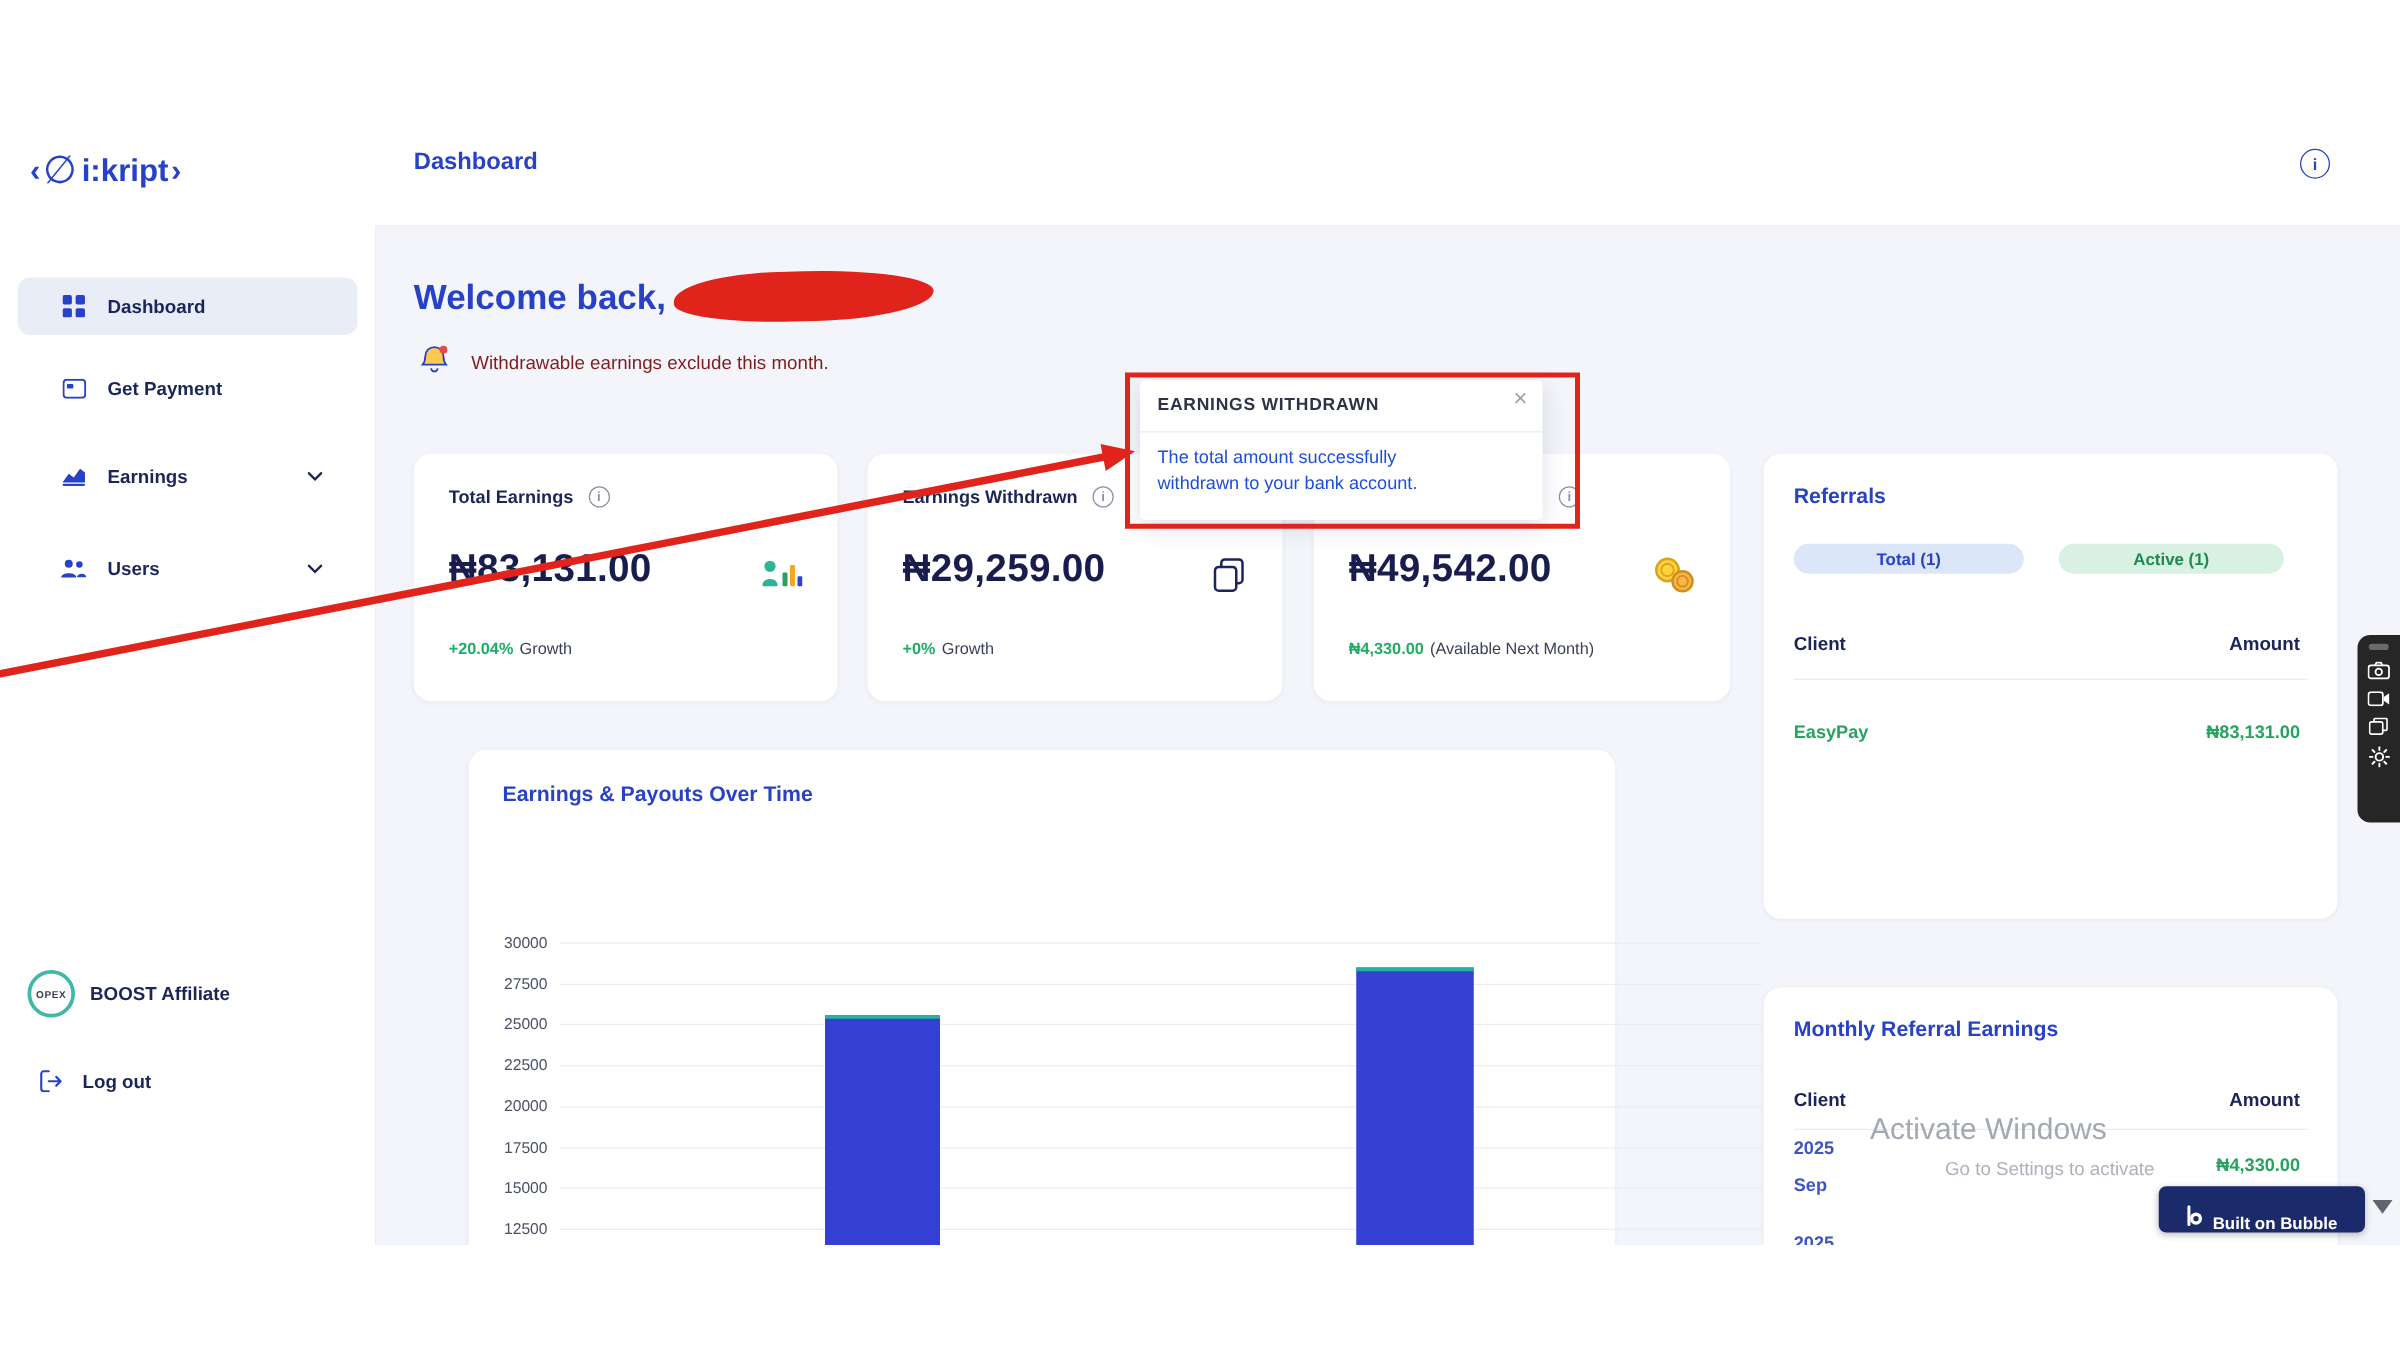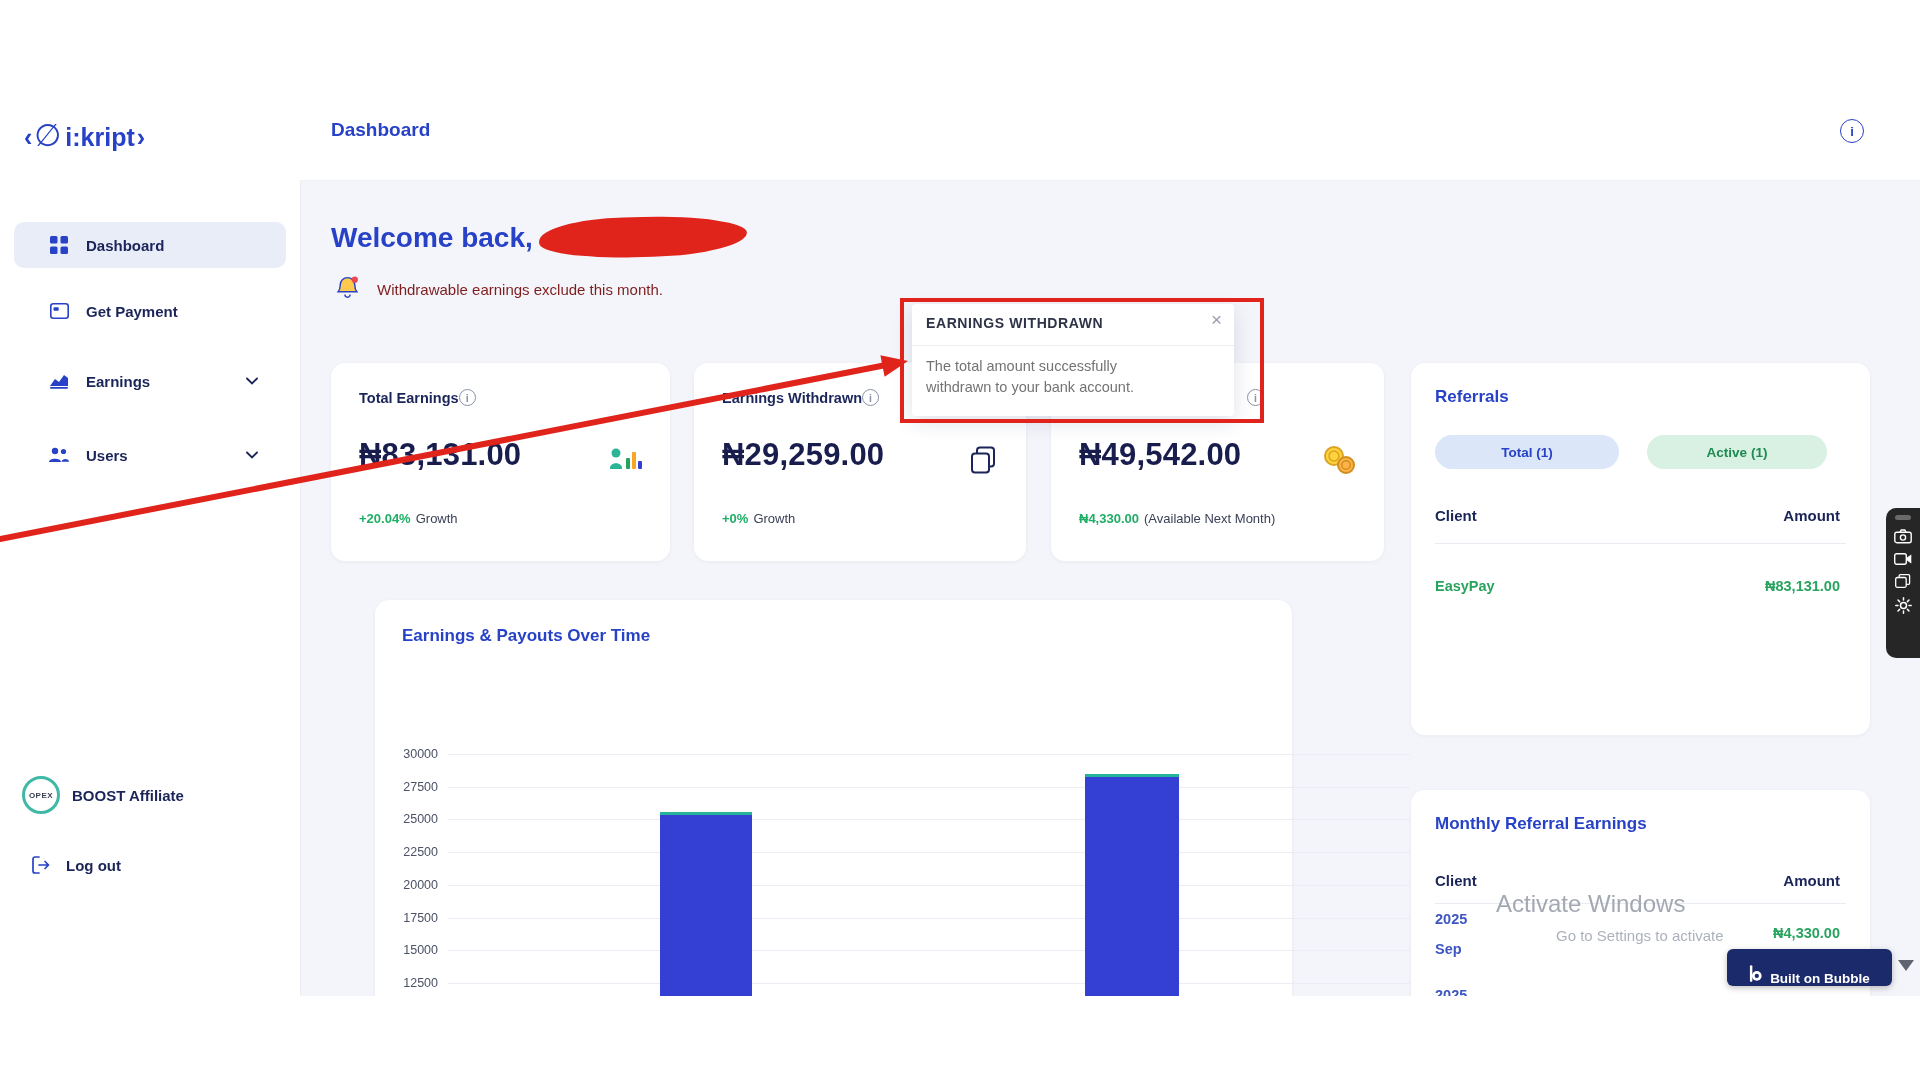--- a/index.html
+++ b/index.html
@@ -30,21 +30,21 @@
   .page-title{position:absolute;left:31px;top:35px;font-size:19px;font-weight:700;color:#2742c6;}
   .hdr-info{position:absolute;right:56px;top:35px;width:24px;height:24px;border:1.7px solid #2742c6;border-radius:50%;box-sizing:border-box;color:#2742c6;font-size:13px;font-weight:700;display:flex;align-items:center;justify-content:center;cursor:pointer;}
   
   .welcome{position:absolute;left:331px;top:138px;font-size:28px;font-weight:800;color:#2742c6;}
   .redaction{position:absolute;left:539px;top:133px;width:208px;height:40px;background:#e0241c;border-radius:45% 55% 50% 50%/60% 50% 60% 45%;transform:rotate(-1.5deg);z-index:6;}
   .notice-row{position:absolute;left:334px;top:190px;display:flex;align-items:center;gap:16px;}
   .notice-text{font-size:15px;color:#7f1d1d;font-weight:500;}
   
   .card{position:absolute;background:#fff;border-radius:14px;box-shadow:0 1px 4px rgba(25,35,80,.05);}
   .stat-card{top:279px;height:198px;}
-  .stat-title-row{position:absolute;left:28px;top:26px;display:flex;align-items:center;gap:0;}
+  .stat-title-row{position:absolute;left:28px;top:26px;display:flex;align-items:center;gap:12px;}
   .stat-title{font-size:14.5px;font-weight:600;color:#1b2559;}
   .mini-info{width:17px;height:17px;border:1.4px solid #8a91a8;border-radius:50%;box-sizing:border-box;color:#8a91a8;font-size:10.5px;font-weight:700;display:flex;align-items:center;justify-content:center;cursor:pointer;}
   .stat-value{position:absolute;left:28px;top:74px;font-size:31px;font-weight:800;color:#191d4d;letter-spacing:.2px;}
   .stat-icon{position:absolute;right:28px;top:82px;}
   .stat-growth{position:absolute;left:28px;top:148px;font-size:13px;}
   .gv{color:#1fae66;font-weight:700;}
   .gl{color:#3c4057;font-weight:500;margin-left:5px;}
   
   .chart-card{left:331px;top:516px;width:917px;height:480px;margin-left:44px;}
   .chart-title{position:absolute;left:27px;top:26px;font-size:17px;font-weight:700;color:#2742c6;}
@@ -54,36 +54,36 @@
   .tab2{font-size:13px;font-weight:600;color:#1b2559;align-self:flex-end;}
   .chart-plot{position:absolute;left:73px;top:150px;width:962px;height:330px;}
   .gridline{position:absolute;left:0;right:0;height:1px;background:#ecedf4;}
   .bar{position:absolute;bottom:0;background:#3340d3;border-top:3px solid #25b39a;}
   .chart-ylabels{position:absolute;left:8px;top:150px;width:55px;height:330px;}
   .ylab{position:absolute;right:0;font-size:12.5px;color:#4b5166;height:16px;line-height:16px;}
   
   .referrals-card{left:1411px;top:279px;width:459px;height:372px;}
   .panel-title{position:absolute;left:24px;top:24px;font-size:17px;font-weight:700;color:#2742c6;}
   .pills{position:absolute;left:24px;top:72px;display:flex;gap:28px;}
-  .pill{height:34px;border-radius:17px;display:flex;align-items:center;justify-content:center;font-size:13.5px;font-weight:600;cursor:pointer;}
+  .pill{height:24px;border-radius:17px;display:flex;align-items:center;justify-content:center;font-size:13.5px;font-weight:600;cursor:pointer;}
   .pill-total{width:184px;background:#dbe6f9;color:#2742c6;}
   .pill-active{width:180px;background:#d8f1e2;color:#1e8a52;}
   .cols{position:absolute;left:24px;right:30px;display:flex;justify-content:space-between;font-size:15px;font-weight:700;color:#1b2559;}
   .tdivider{position:absolute;left:24px;right:24px;height:1px;background:#e9ebf3;}
   .trow{position:absolute;left:24px;right:30px;display:flex;justify-content:space-between;font-size:14.5px;}
   .green{color:#28a35f;font-weight:600;}
   .monthly-card{left:1411px;top:706px;width:459px;height:290px;}
   .mclient{color:#3d56c0;font-weight:600;font-size:14.5px;position:absolute;left:24px;}
   .mamount{position:absolute;right:30px;top:135px;color:#28a35f;font-weight:600;font-size:14.5px;z-index:20;}
   
   .tooltip{position:absolute;left:912px;top:220px;width:322px;height:112px;background:#fff;border-radius:4px;box-shadow:0 6px 20px rgba(30,40,90,.14);z-index:20;}
   .tooltip-title{position:absolute;left:14px;top:11px;font-size:14px;font-weight:600;letter-spacing:.6px;color:#2f3347;}
   .tooltip-close{position:absolute;right:12px;top:5px;font-size:19px;color:#98a0ae;cursor:pointer;}
   .tooltip-divider{position:absolute;left:0;right:0;top:41px;height:1px;background:#ececf1;}
-  .tooltip-body{position:absolute;left:14px;top:52px;width:225px;font-size:14.5px;line-height:1.45;color:#737373;}
+  .tooltip-body{position:absolute;left:14px;top:52px;width:225px;font-size:14.5px;line-height:1.45;color:#1d4ed8;}
   .red-rect{position:absolute;left:900px;top:214px;width:364px;height:125px;border:4px solid #e0241c;box-sizing:border-box;z-index:45;pointer-events:none;}
   .arrow-svg{position:absolute;left:0;top:0;z-index:44;pointer-events:none;}
   
   .wm1{position:absolute;left:1496px;top:806px;font-size:24px;color:rgba(158,163,174,.95);z-index:15;}
   .wm2{position:absolute;left:1556px;top:843px;font-size:15px;color:rgba(168,173,183,.95);z-index:15;}
   .bubble-badge{position:absolute;left:1727px;top:865px;width:165px;height:37px;background:#1b2a6b;border-radius:6px;display:flex;align-items:flex-end;justify-content:center;gap:8px;z-index:50;box-shadow:0 2px 6px rgba(0,0,0,.25);cursor:pointer;}
   .bubble-label{color:#fff;font-size:13.5px;font-weight:700;}
   .side-toolbar{position:absolute;left:1886px;top:424px;width:34px;height:150px;background:#262626;border-radius:10px 0 0 10px;z-index:60;display:flex;flex-direction:column;align-items:center;padding-top:7px;gap:9px;box-sizing:border-box;}
   .toolbar-handle{width:16px;height:5px;border-radius:3px;background:#6a6a6a;cursor:grab;}
   .tb-icon{display:inline-flex;cursor:pointer;}

